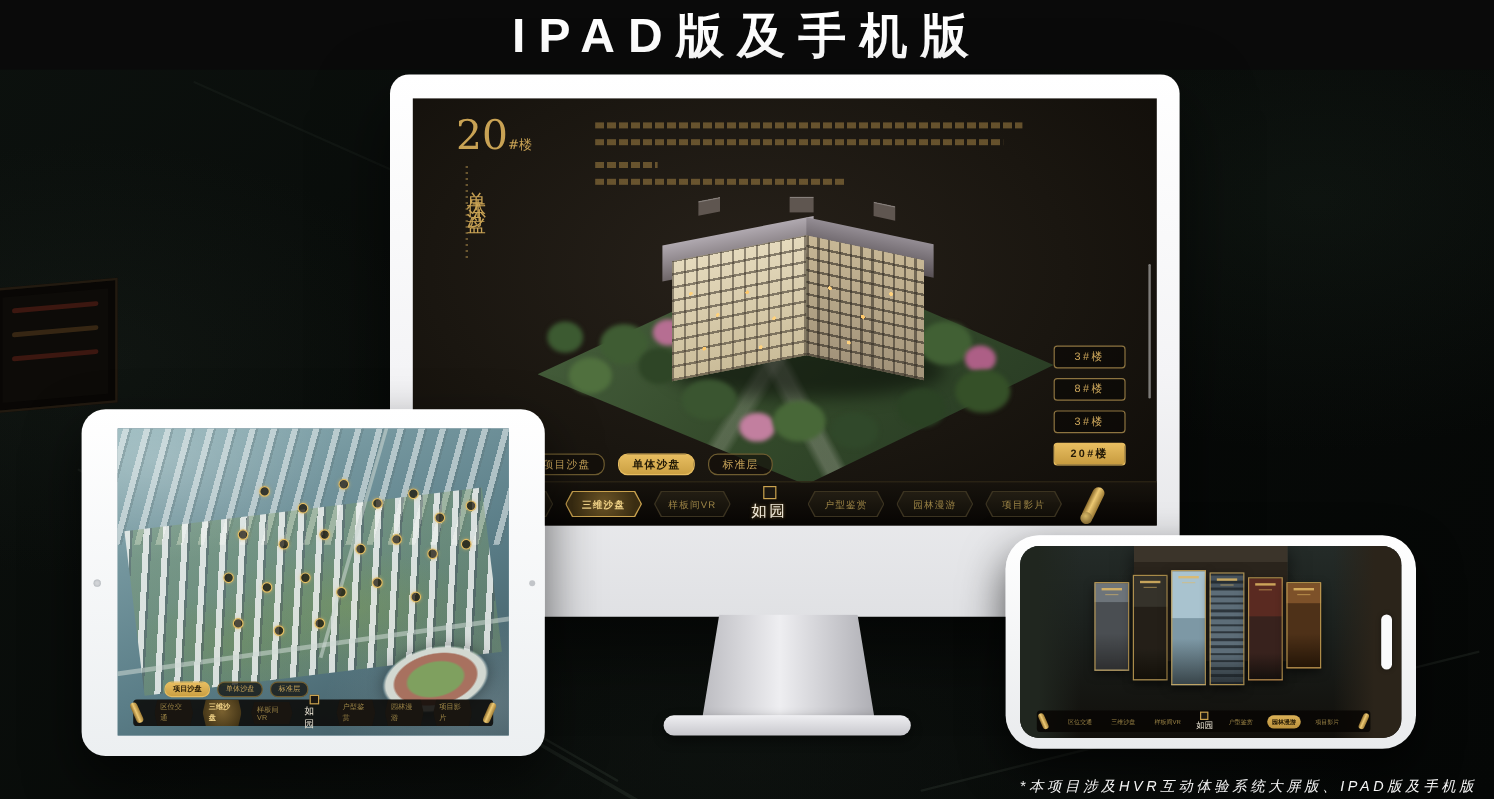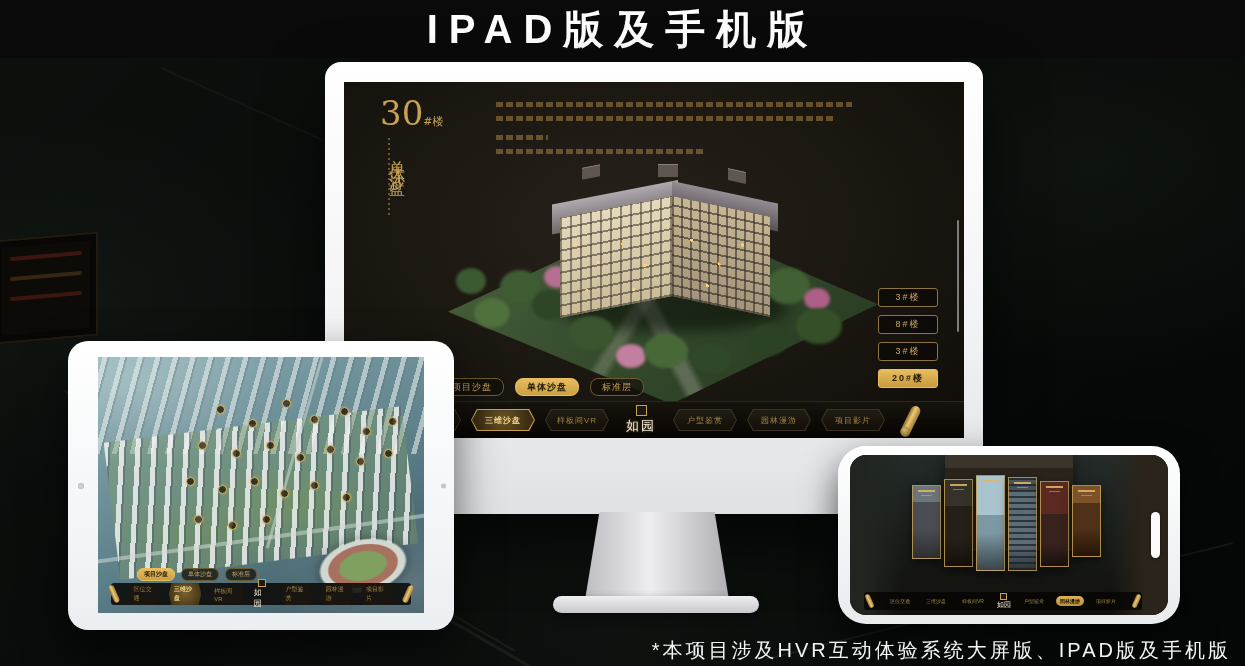--- a/index.html
+++ b/index.html
@@ -188,21 +188,21 @@
     background:rgba(8,6,4,.85);display:flex;align-items:center;justify-content:center;}
   .pitem{margin:0 4px;font-size:5px;letter-spacing:0;color:#9c8446;padding:2px 4px;}
   .pitem.active{background:linear-gradient(#dcb258,#bb913c);border-radius:8px;color:#201603;font-weight:bold;}
   .p-logo{display:flex;flex-direction:column;align-items:center;margin:0 5px;}
   .p-seal{width:5px;height:5px;border:1px solid #caa24e;background:#1c1812;}
   .p-logo-text{font-family:"DejaVu Serif",serif;font-size:7px;color:#efe8d8;}
   .p-scroll{width:5px;height:14px;border-radius:3px;background:linear-gradient(90deg,#8a6a2c,#eeca74 45%,#9c7a34);}
   .p-scroll.left{transform:rotate(-24deg);margin-right:10px;}
   .p-scroll.right{transform:rotate(24deg);margin-left:10px;}
   
-  .footnote{position:absolute;right:14px;bottom:2px;color:#f4f4f4;font-size:20px;letter-spacing:3px;}
+  .footnote{position:absolute;right:14px;bottom:2px;color:#f4f4f4;font-size:12px;letter-spacing:3px;font-style:italic;}
 </style>
 </head>
 <body>
 
 <div class="bg">
   <div class="bg-road" style="left:30px;top:520px;width:520px;height:2px;transform:rotate(30deg);"></div>
   <div class="bg-road" style="left:90px;top:590px;width:620px;height:3px;transform:rotate(30deg);"></div>
   <div class="bg-road" style="left:760px;top:600px;width:480px;height:2px;transform:rotate(-14deg);"></div>
   <div class="bg-road" style="left:150px;top:120px;width:260px;height:2px;transform:rotate(24deg);opacity:.5;"></div>
   <div class="bg-plaque">
@@ -217,21 +217,21 @@
 </div>
 
 <div class="monitor">
   <div class="monitor-body"></div>
   <div class="monitor-neck"></div>
   <div class="monitor-base"></div>
 
   <div class="screen">
 
     <div class="heading">
-      <div class="h-num"><span>30</span><span class="h-unit">#楼</span></div>
+      <div class="h-num"><span>20</span><span class="h-unit">#楼</span></div>
       <div class="h-sub">单体沙盘</div>
     </div>
     <div class="h-en"></div>
 
     <div class="desc">
       <i class="l1"></i>
         <i class="l2"></i>
         <i class="l3"></i>
         <i class="l4"></i>
     </div>

